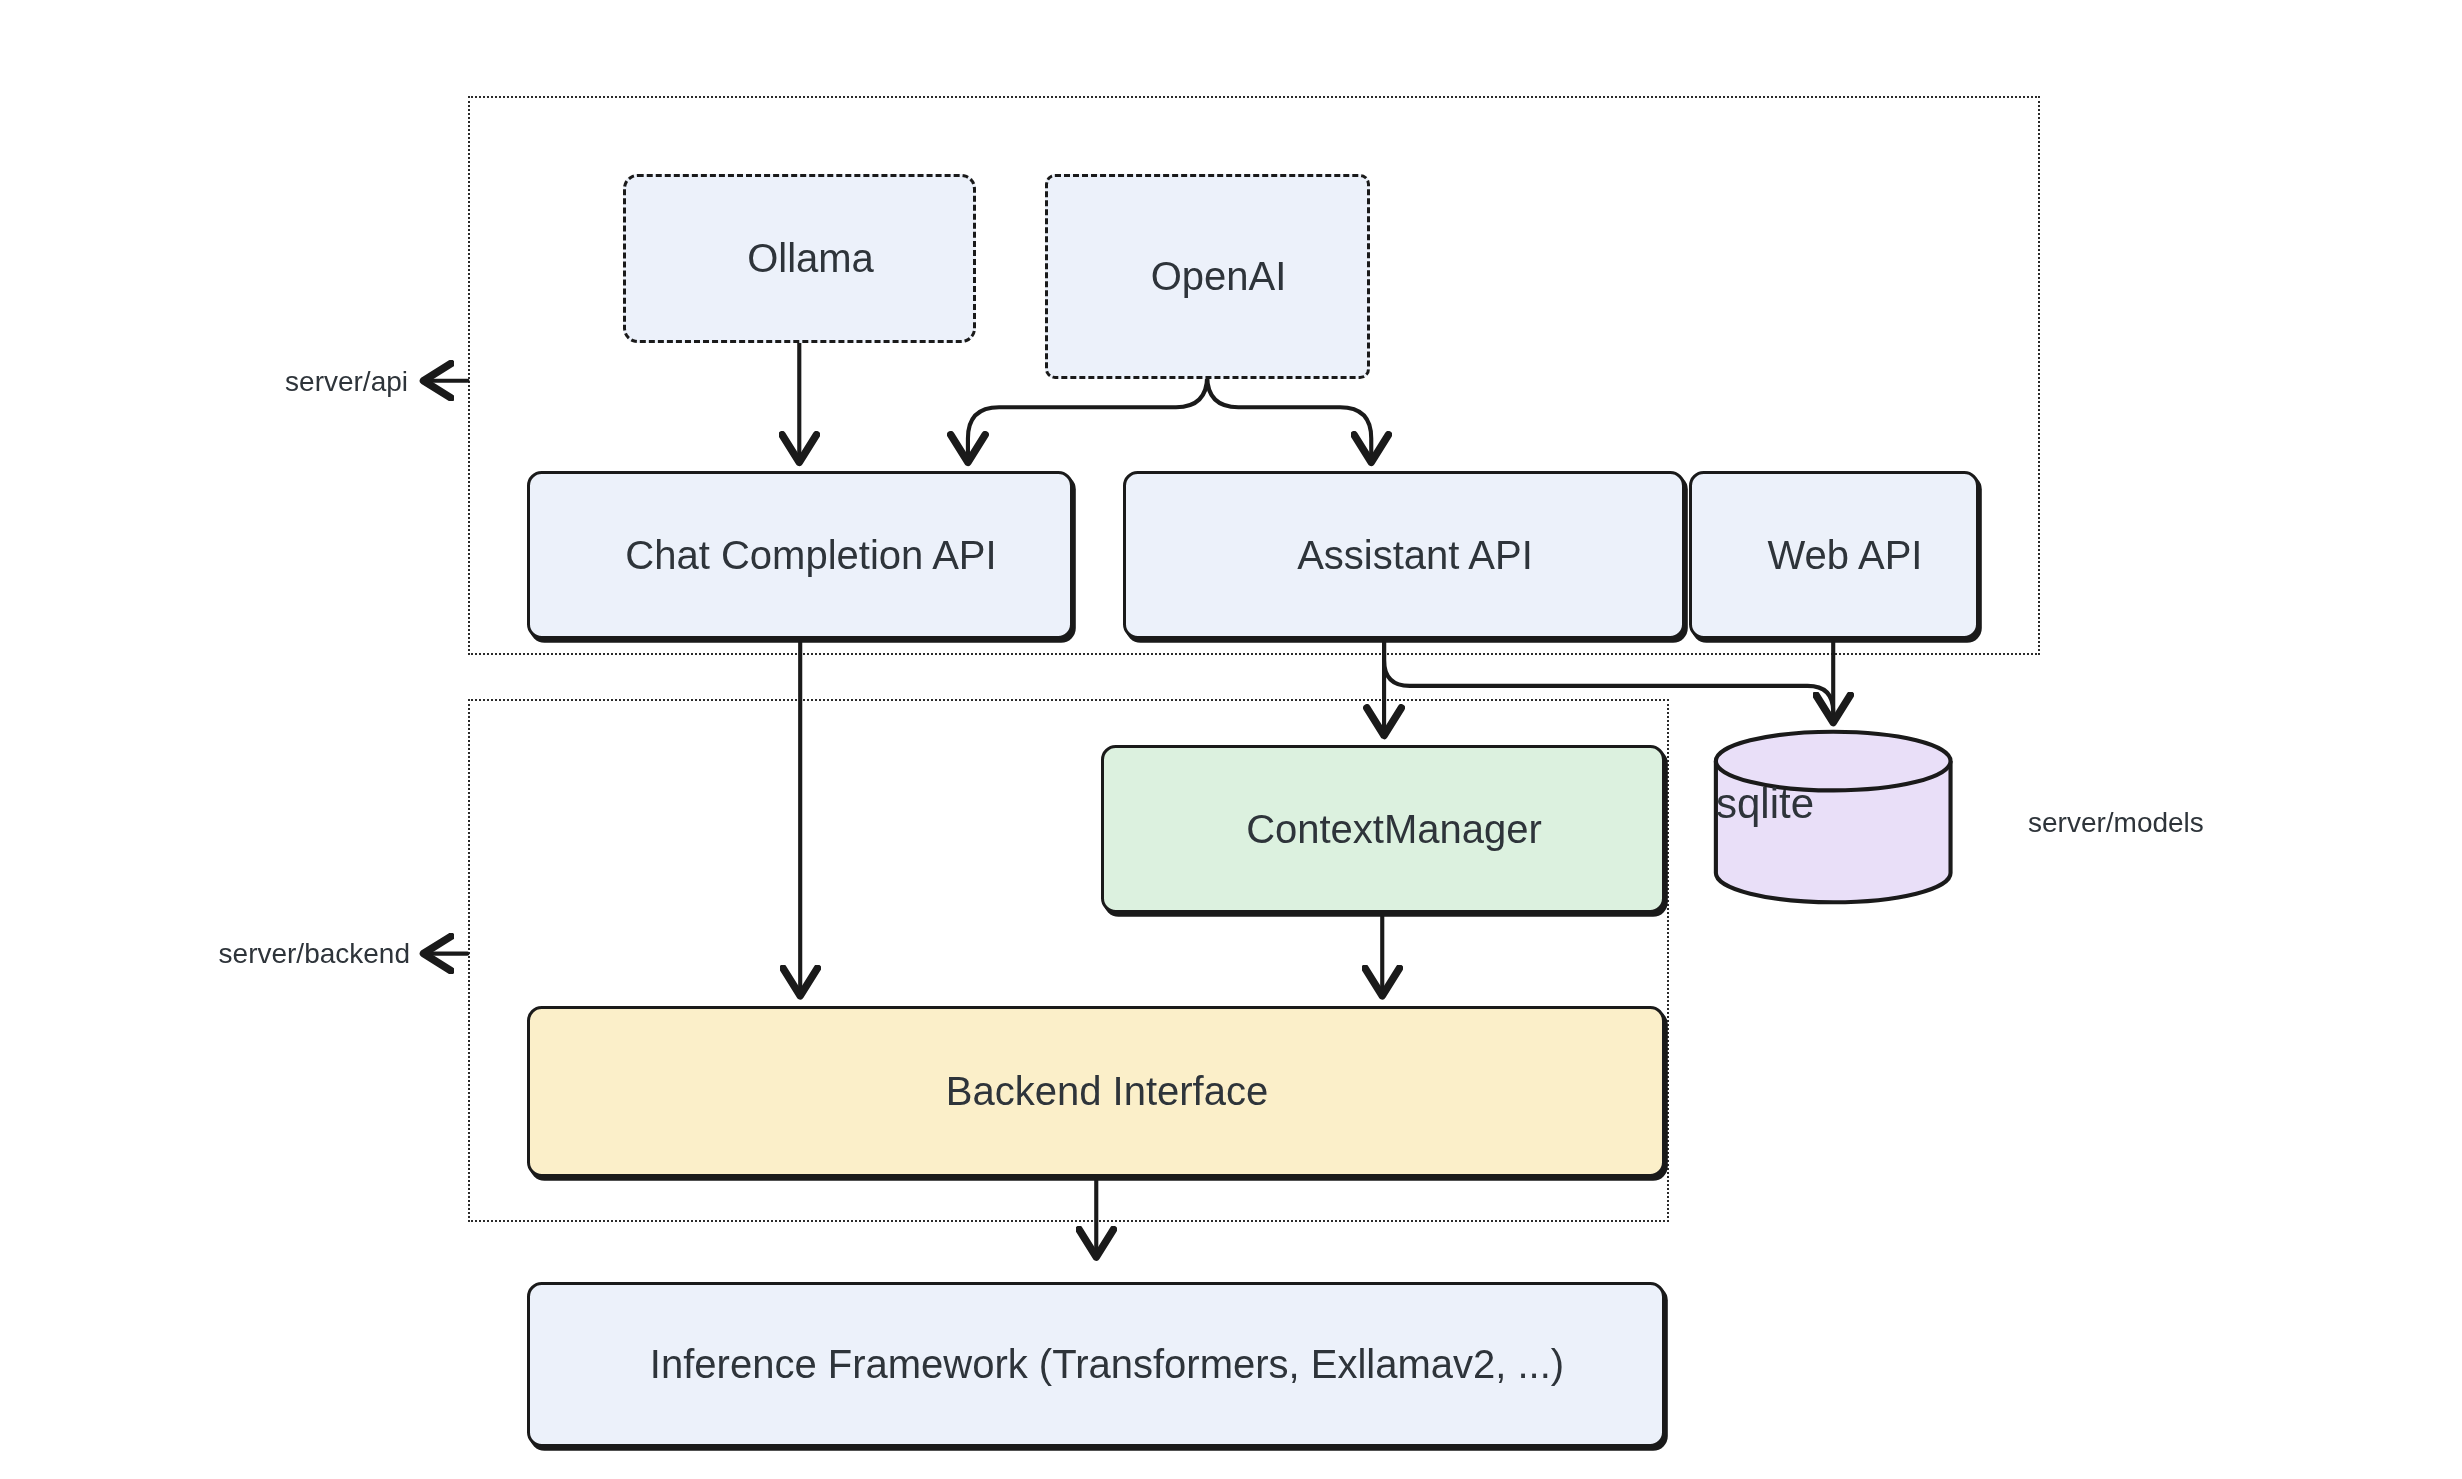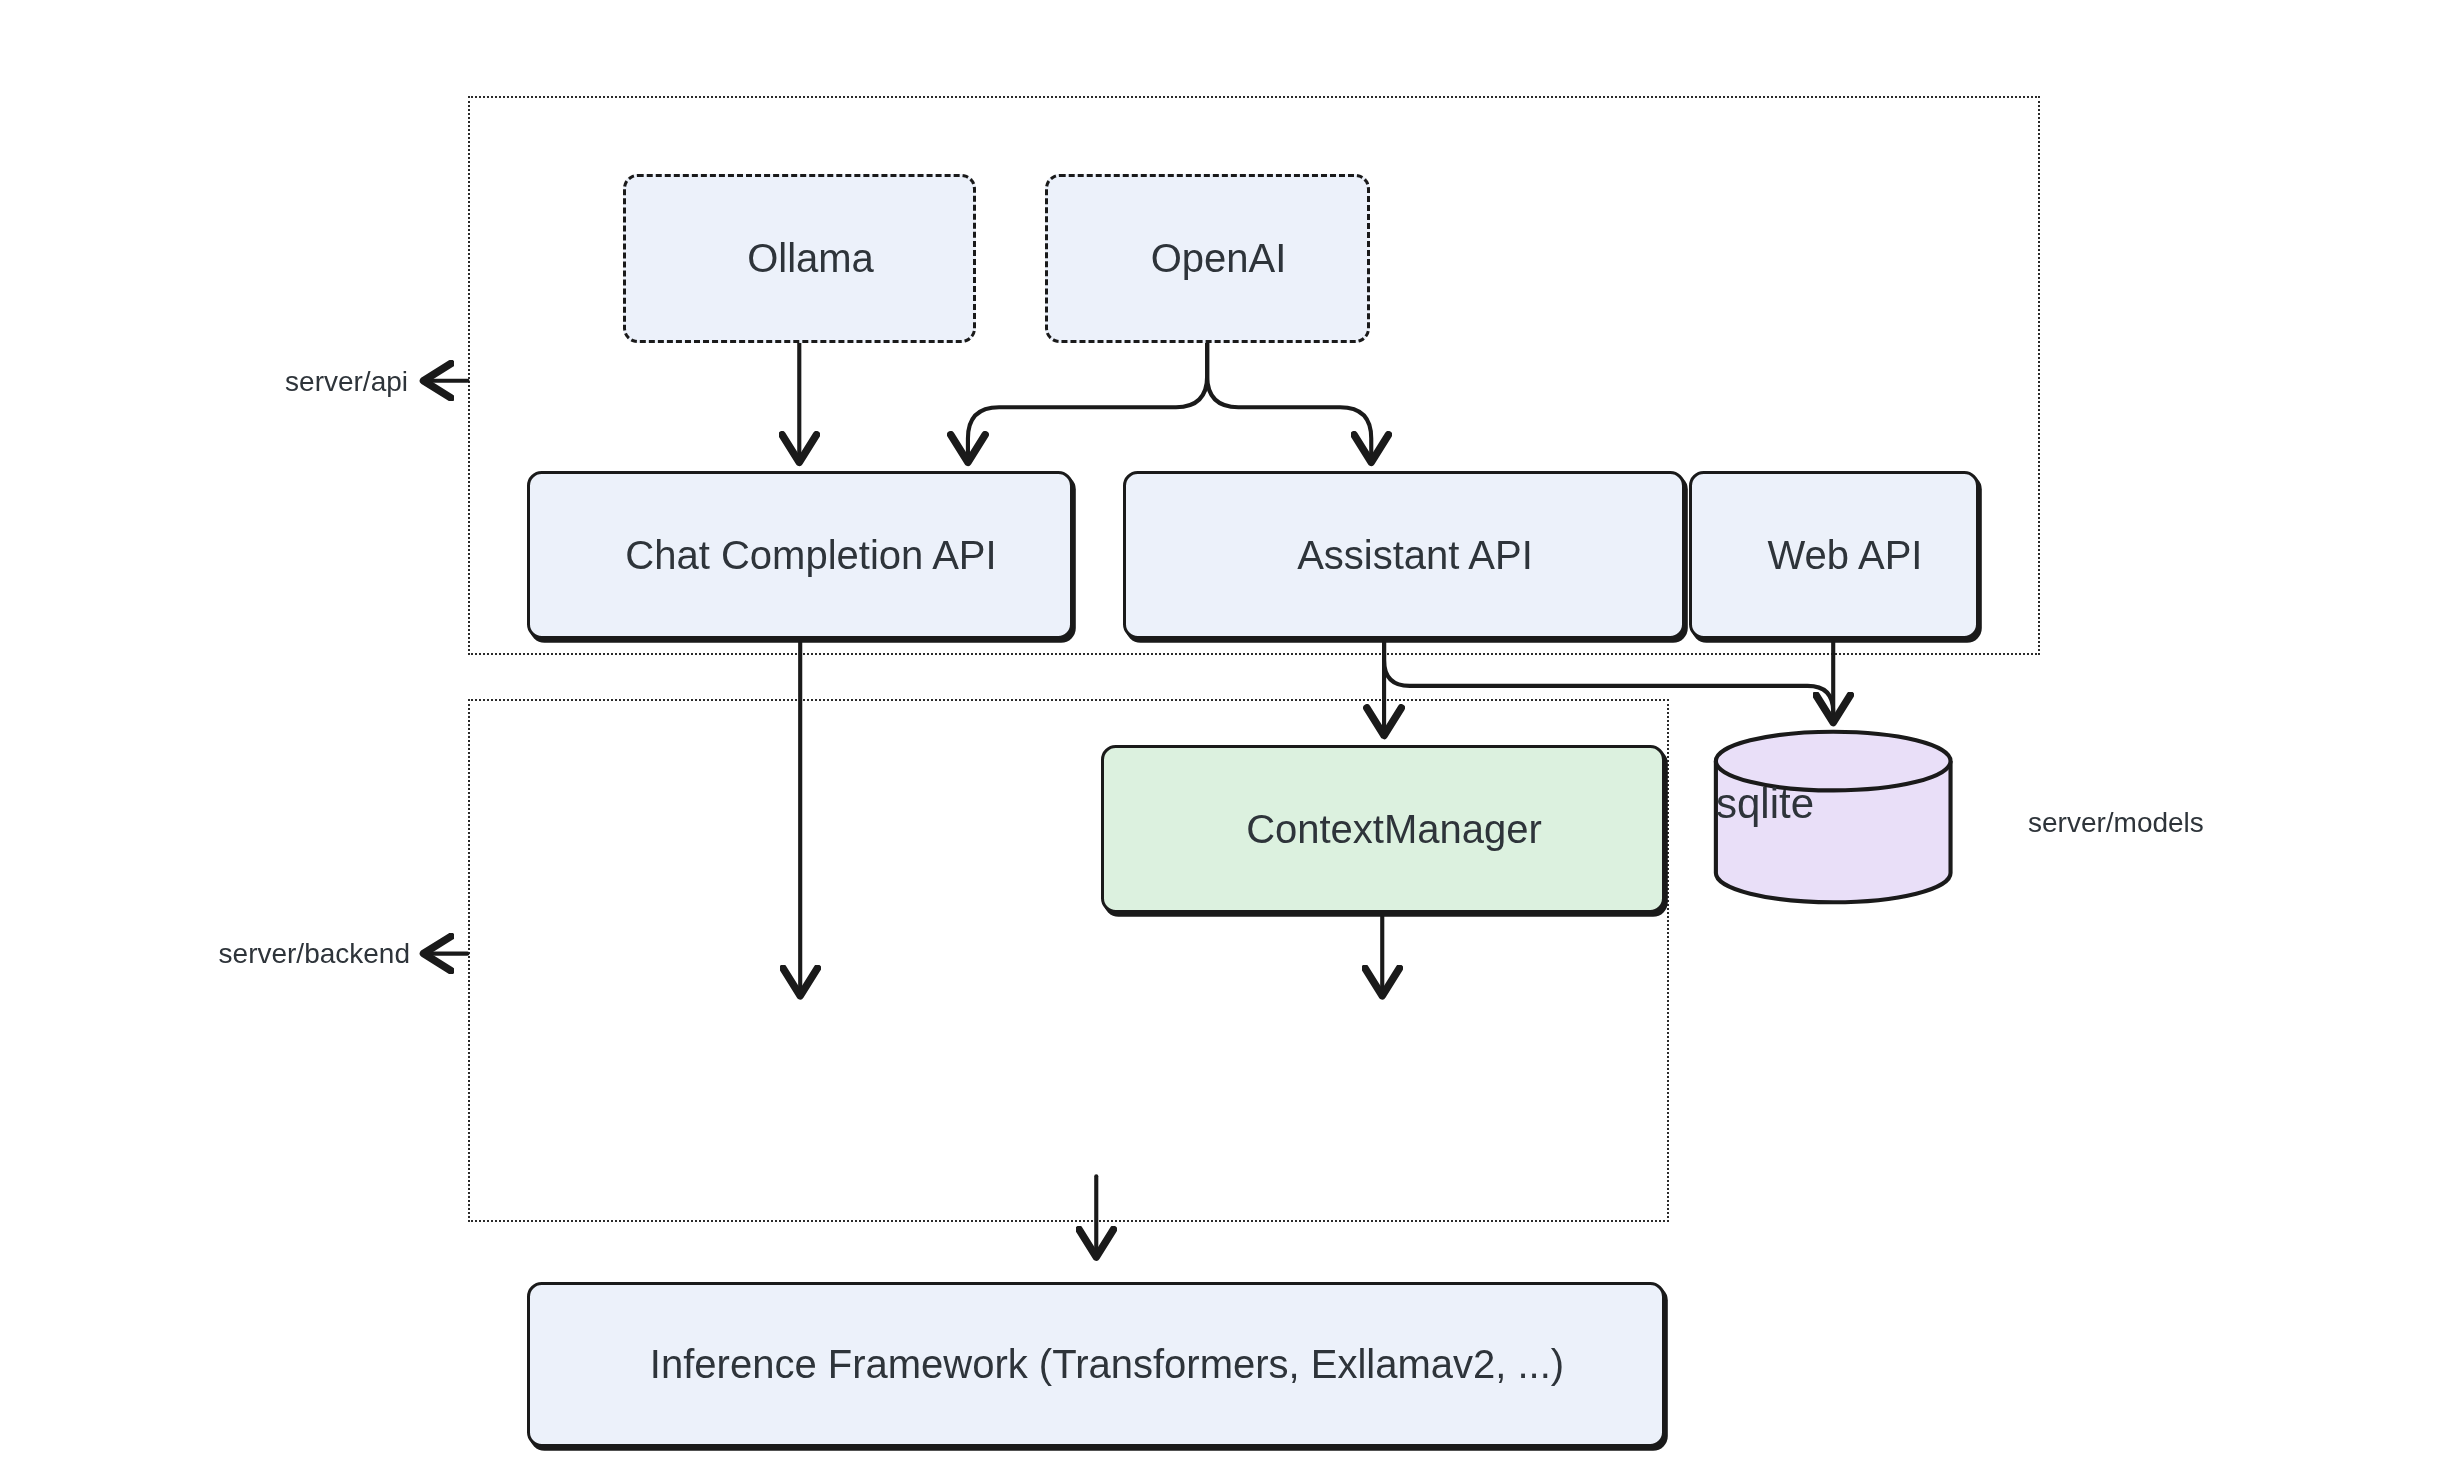--- a/index.html
+++ b/index.html
@@ -59,21 +59,21 @@
     padding-left: 22px;
   }
   .node.dashed {
     border-style: dashed;
     box-shadow: none;
   }
   .node.green  { background: var(--node-fill-green, #DCF1DF); }
   .node.yellow { background: var(--node-fill-yellow, #FBEFC9); }
 
   #node-ollama    { left: 623px;  top: 174px;  width: 353px;  height: 169px; }
-  #node-openai    { left: 1045px; top: 174px;  width: 325px;  height: 169px; }
+  #node-openai    { left: 1045px; top: 174px;  width: 325px;  height: 205px; border-radius: 10px; }
   #node-chat      { left: 527px;  top: 471px;  width: 546px;  height: 168px; }
   #node-assistant { left: 1103px; top: 471px;  width: 562px;  height: 168px; margin-left: 20px; }
   #node-webapi    { left: 1689px; top: 471px;  width: 290px;  height: 168px; }
   #node-context   { left: 1101px; top: 745px;  width: 564px;  height: 168px; }
   #node-backend   { left: 527px;  top: 1006px; width: 1138px; height: 171px; }
   #node-inference { left: 527px;  top: 1267px; width: 1138px; height: 165px; margin-top: 15px; }
 
   .side-label {
     position: absolute;
     font-size: 28px;
@@ -136,20 +136,23 @@
   </div>
   <div class="node" id="node-assistant">
     <span>Assistant API</span>
   </div>
   <div class="node" id="node-webapi">
     <span>Web API</span>
   </div>
   <div class="node green" id="node-context">
     <span>ContextManager</span>
   </div>
+  <div class="node yellow" id="node-backend">
+    <span>Backend Interface</span>
+  </div>
   <div class="node" id="node-inference">
     <span>Inference Framework (Transformers, Exllamav2, ...)</span>
   </div>
 
   <div id="label-sqlite">sqlite</div>
 
   <div class="side-label" id="label-server-api">server/api</div>
   <div class="side-label" id="label-server-backend">server/backend</div>
   <div class="side-label" id="label-server-models">server/models</div>
 

